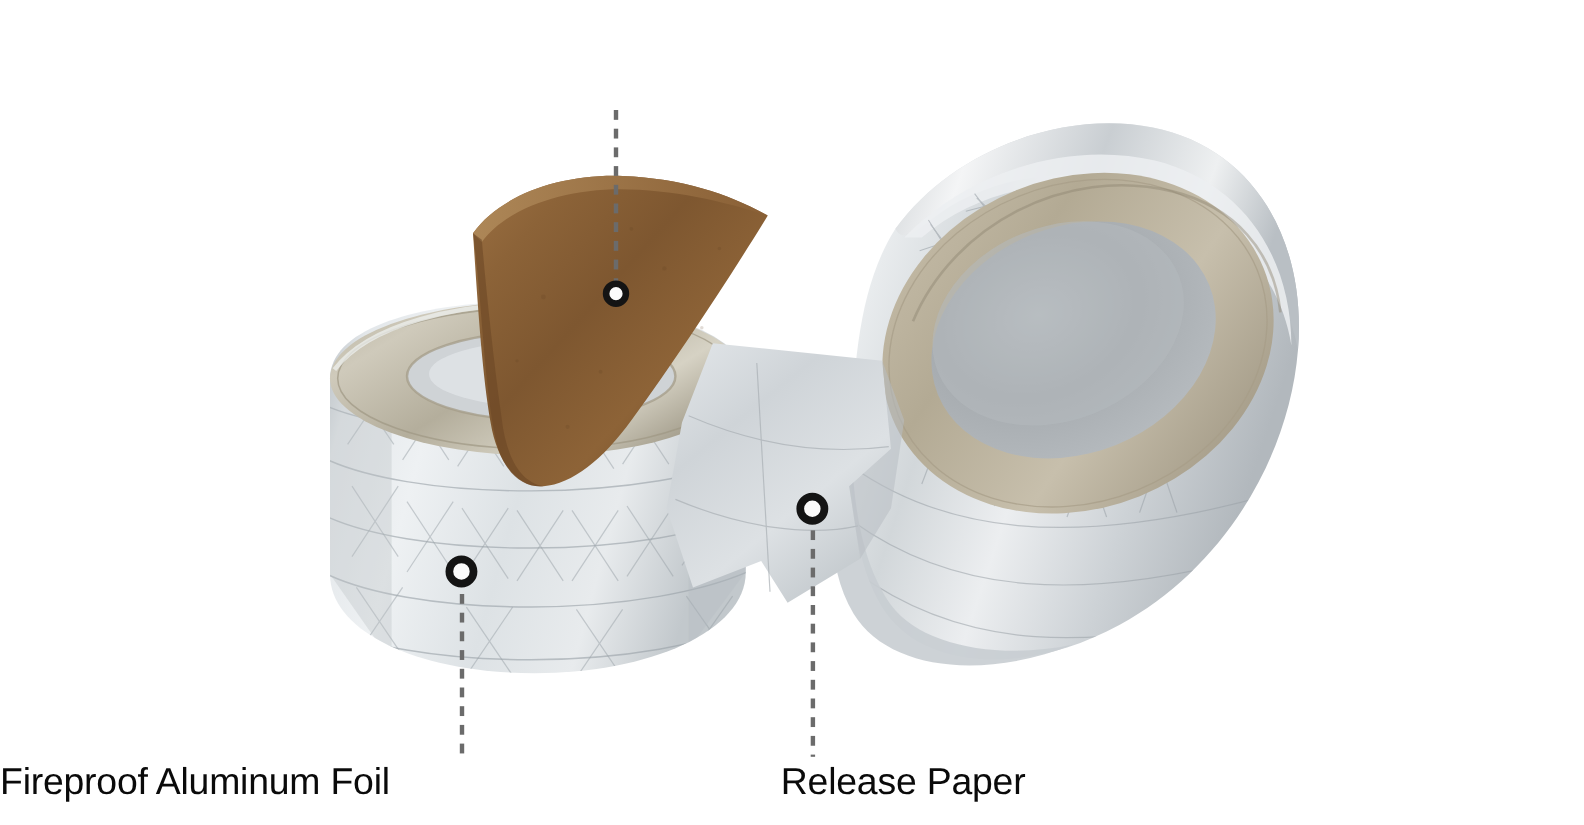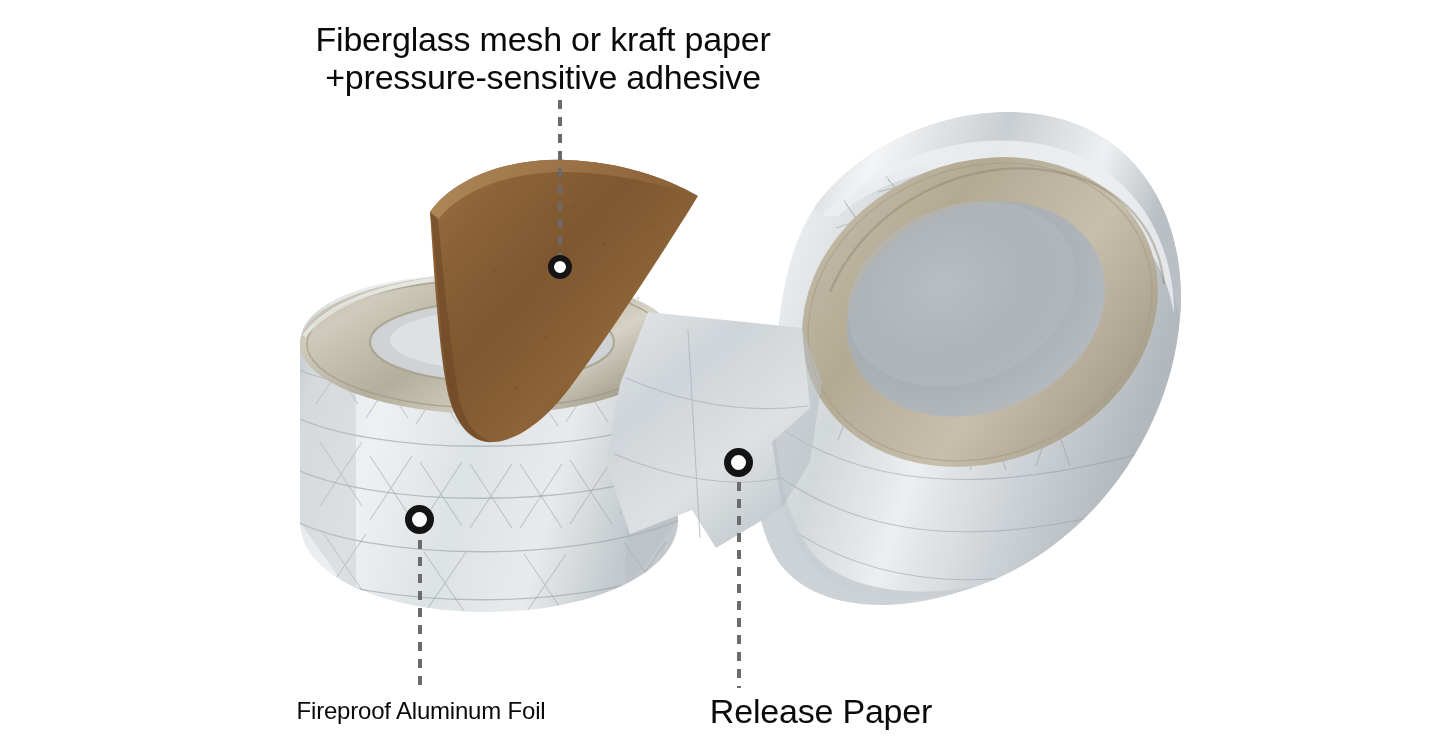--- a/index.html
+++ b/index.html
@@ -32,22 +32,22 @@
     left: 0;
     top: 20px;
     width: 1086px;
     text-align: center;
   }
   #label-top .ln { display: block; }
   #label-foil {
     left: 0;
     top: 692px;
     width: 842px;
-    text-align: center;
-    font-size: 24px;
+    text-align: left;
+    font-size: 34px;
   }
   #label-release {
     left: 0;
     top: 692px;
     width: 1642px;
     text-align: center;
     font-size: 34px;
   }
 
   
@@ -429,22 +429,18 @@
   </div>
 
   <div class="leader" id="leader-adhesive"></div>
   <div class="leader" id="leader-foil"></div>
   <div class="leader" id="leader-release"></div>
 
   <div class="marker" id="marker-adhesive"></div>
   <div class="marker" id="marker-foil"></div>
   <div class="marker" id="marker-release"></div>
 
-  <div class="label" id="label-top">
-    <span class="ln">Fiberglass mesh or kraft paper</span>
-    <span class="ln">+pressure-sensitive adhesive</span>
-  </div>
 
   <div class="label" id="label-foil">Fireproof Aluminum Foil</div>
 
   <div class="label" id="label-release">Release Paper</div>
 
 </div>
 
 </body></html>

